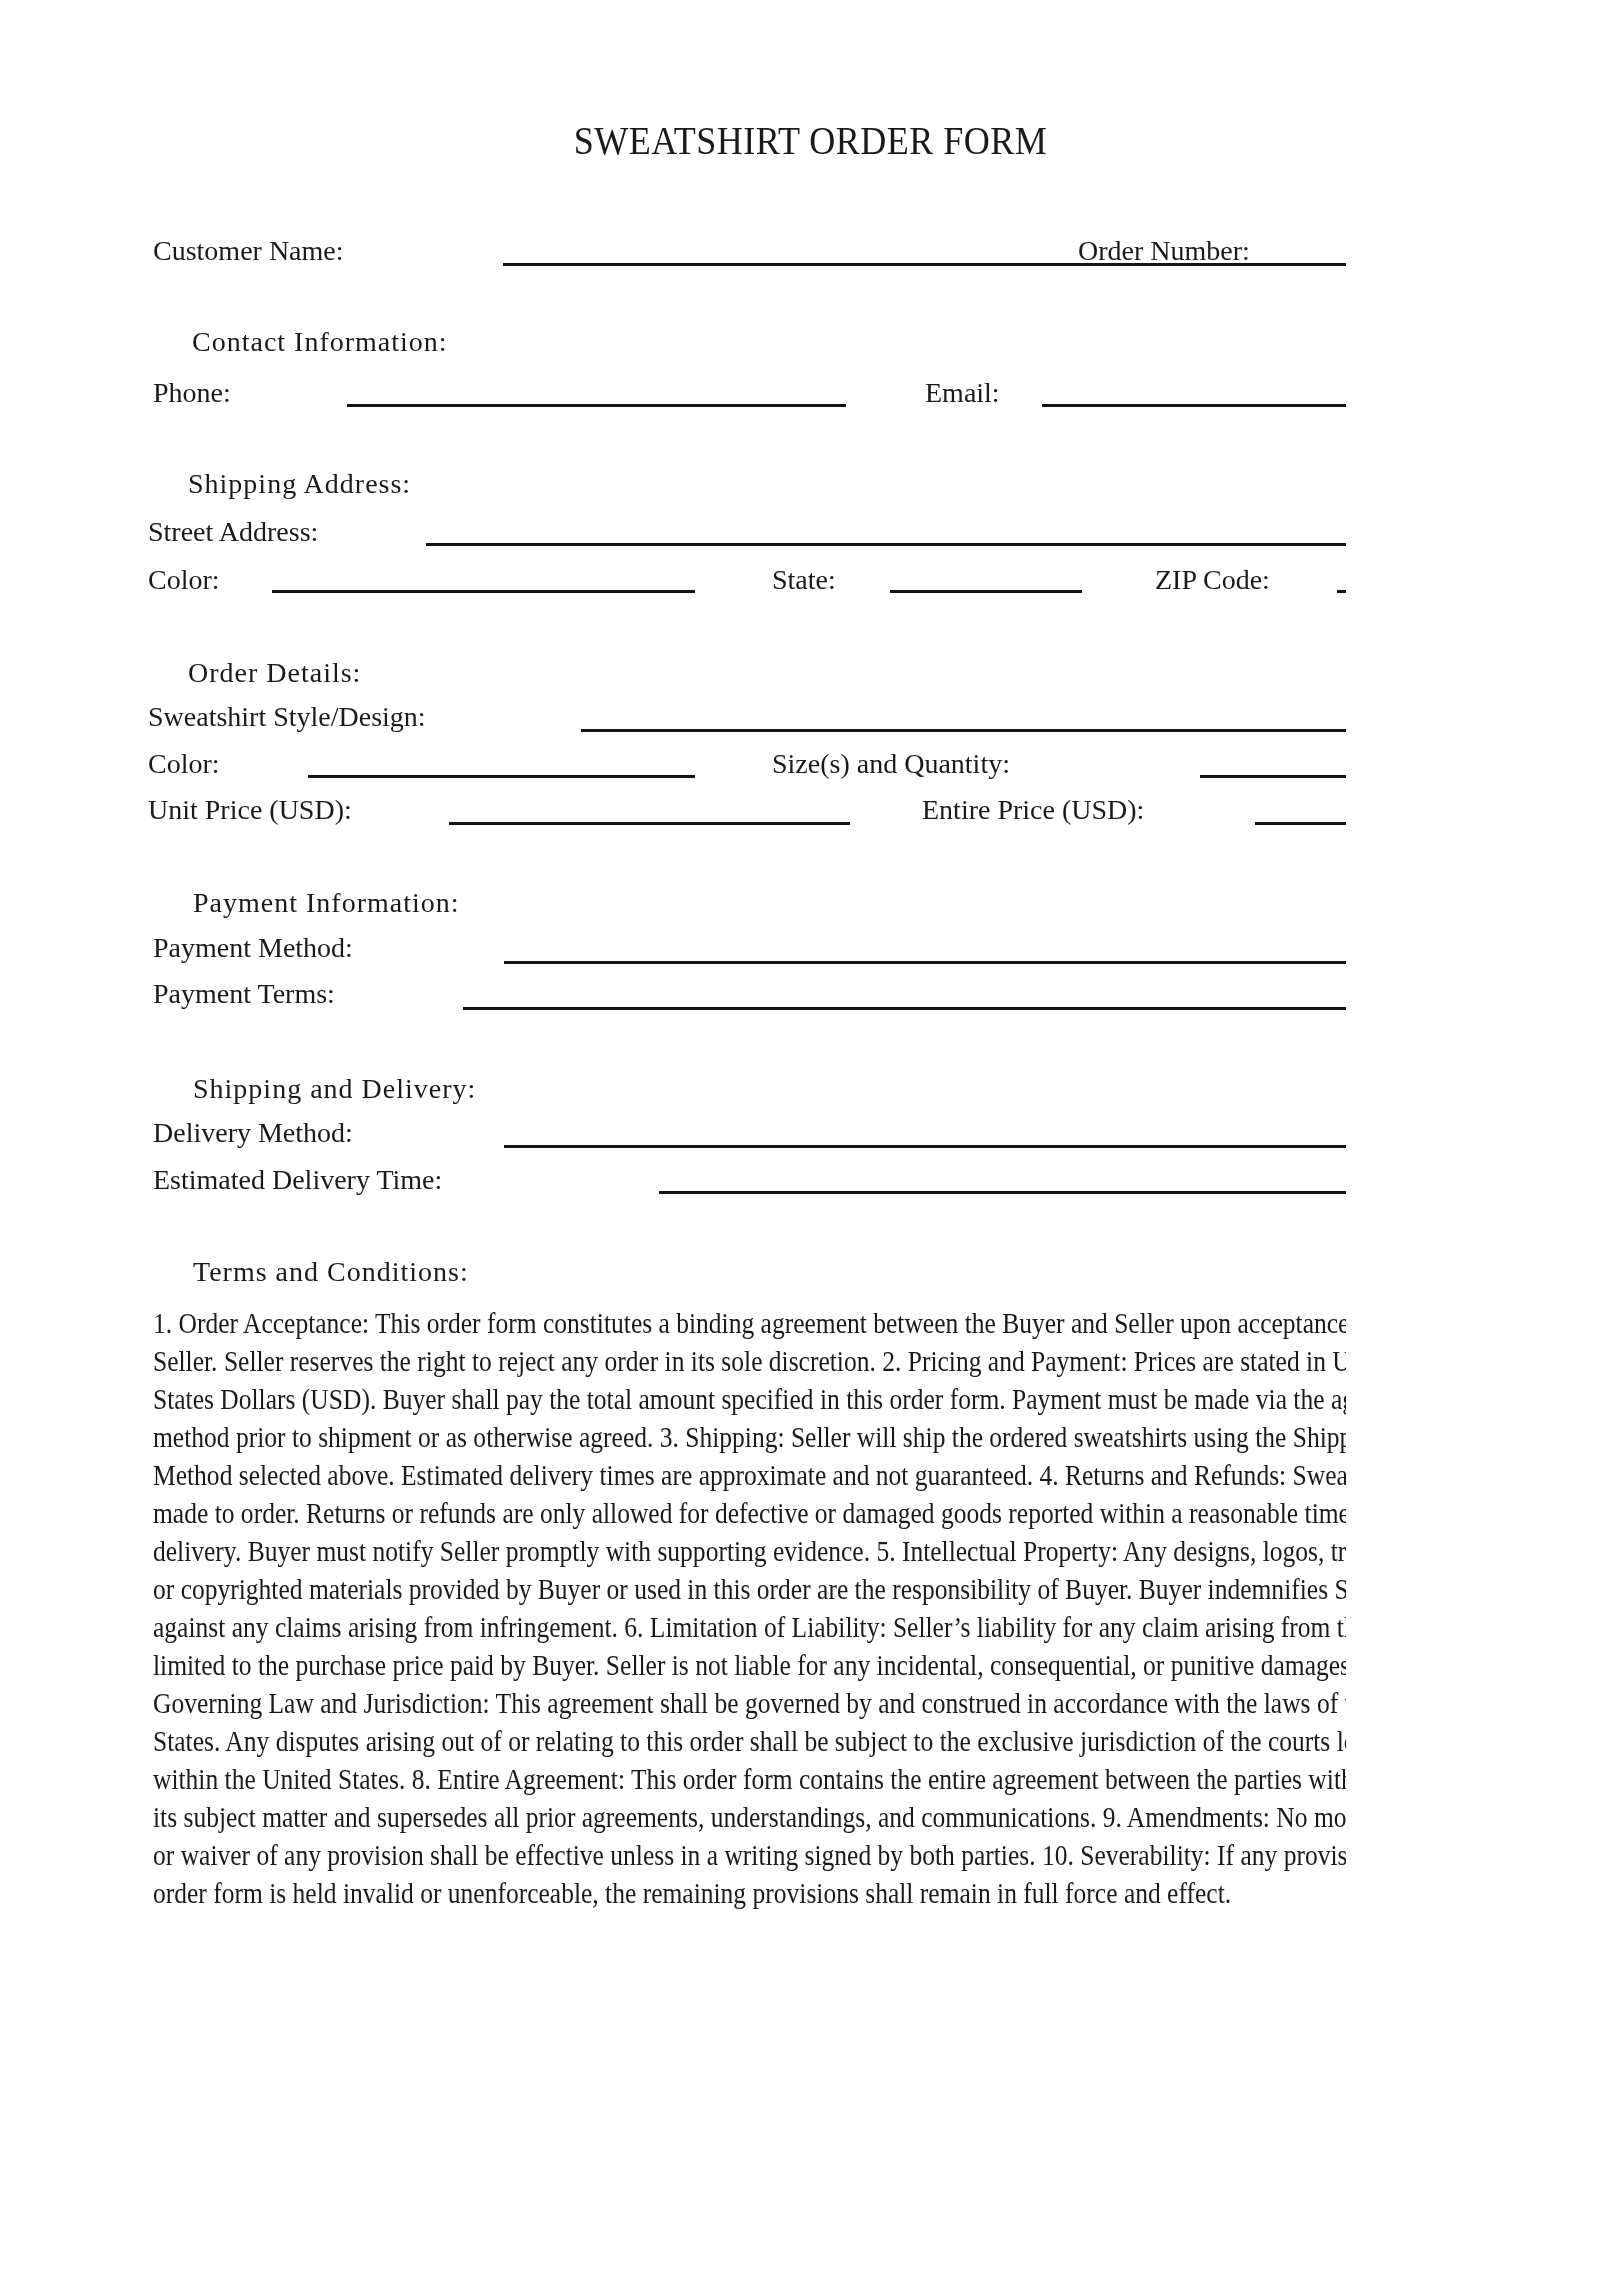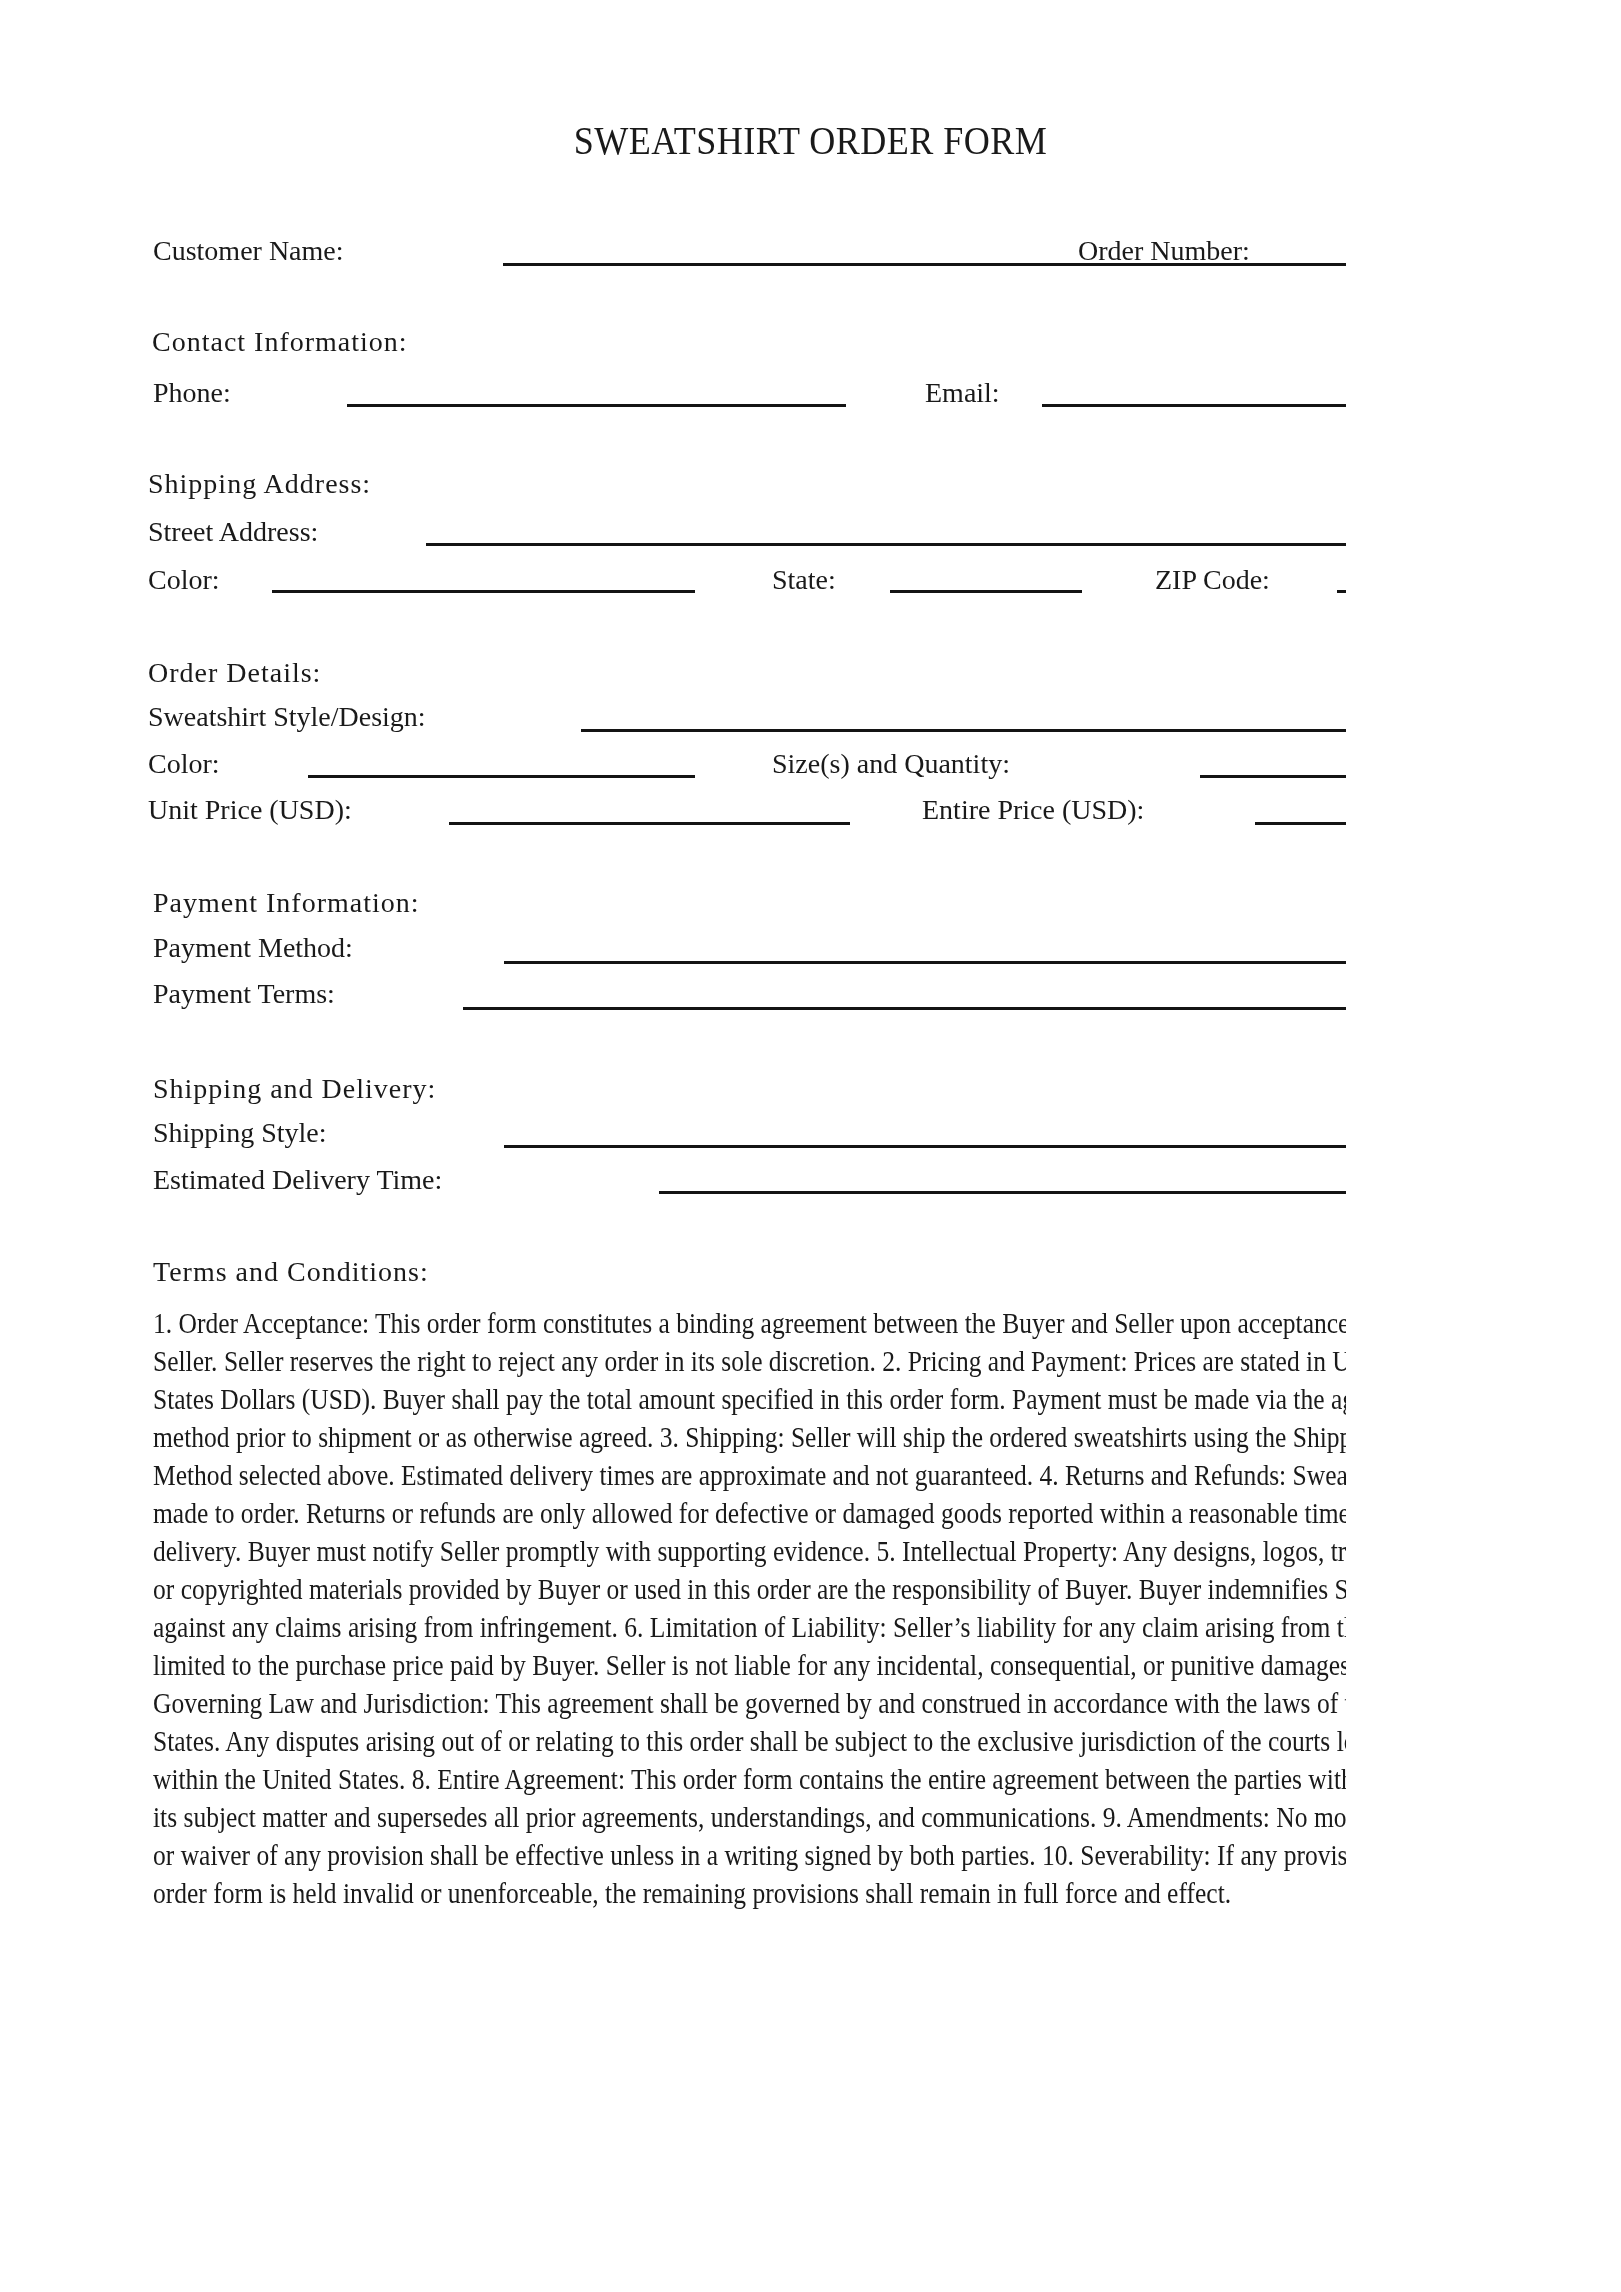--- a/index.html
+++ b/index.html
@@ -25,20 +25,21 @@
     white-space: nowrap;
   }
   .lbl {
     position: absolute;
     font-size: 28px;
     line-height: 1;
     white-space: nowrap;
   }
   .hd {
     letter-spacing: 1px;
+    margin-left: 40px;
   }
   .blank {
     position: absolute;
     height: 29px;
     border-bottom: 3.9px solid #141414;
     font-size: 28px;
     line-height: 29px;
     white-space: nowrap;
     overflow: visible;
   }
@@ -104,21 +105,21 @@
   <div>
     <span class="lbl hd" style="left:153px; top:889px;">Payment Information:</span>
     <span class="lbl" style="left:153px; top:934px;">Payment Method:</span>
     <div class="blank" style="left:504px; top:932px; width:961px;"></div>
     <span class="lbl" style="left:153px; top:980px;">Payment Terms:</span>
     <div class="blank" style="left:463px; top:978px; width:1002px;"></div>
   </div>
 
   <div>
     <span class="lbl hd" style="left:153px; top:1075px;">Shipping and Delivery:</span>
-    <span class="lbl" style="left:153px; top:1119px;">Shipping Style:</span>
+    <span class="lbl" style="left:153px; top:1119px;">Delivery Method:</span>
     <div class="blank" style="left:504px; top:1116px; width:965px;"></div>
     <span class="lbl" style="left:153px; top:1166px;">Estimated Delivery Time:</span>
     <div class="blank" style="left:659px; top:1162px; width:811px;"></div>
   </div>
 
   <div>
     <span class="lbl hd" style="left:153px; top:1258px;">Terms and Conditions:</span>
     <div class="terms-body">1. Order Acceptance: This order form constitutes a binding agreement between the Buyer and Seller upon acceptance by the Seller. Seller reserves the right to reject any order in its sole discretion. 2. Pricing and Payment: Prices are stated in United States Dollars (USD). Buyer shall pay the total amount specified in this order form. Payment must be made via the agreed method prior to shipment or as otherwise agreed. 3. Shipping: Seller will ship the ordered sweatshirts using the Shipping Method selected above. Estimated delivery times are approximate and not guaranteed. 4. Returns and Refunds: Sweatshirts are made to order. Returns or refunds are only allowed for defective or damaged goods reported within a reasonable time after delivery. Buyer must notify Seller promptly with supporting evidence. 5. Intellectual Property: Any designs, logos, trademarks, or copyrighted materials provided by Buyer or used in this order are the responsibility of Buyer. Buyer indemnifies Seller against any claims arising from infringement. 6. Limitation of Liability: Seller’s liability for any claim arising from this order is limited to the purchase price paid by Buyer. Seller is not liable for any incidental, consequential, or punitive damages. 7. Governing Law and Jurisdiction: This agreement shall be governed by and construed in accordance with the laws of the United States. Any disputes arising out of or relating to this order shall be subject to the exclusive jurisdiction of the courts located within the United States. 8. Entire Agreement: This order form contains the entire agreement between the parties with respect to its subject matter and supersedes all prior agreements, understandings, and communications. 9. Amendments: No modification or waiver of any provision shall be effective unless in a writing signed by both parties. 10. Severability: If any provision of this order form is held invalid or unenforceable, the remaining provisions shall remain in full force and effect.</div>
   </div>
 

